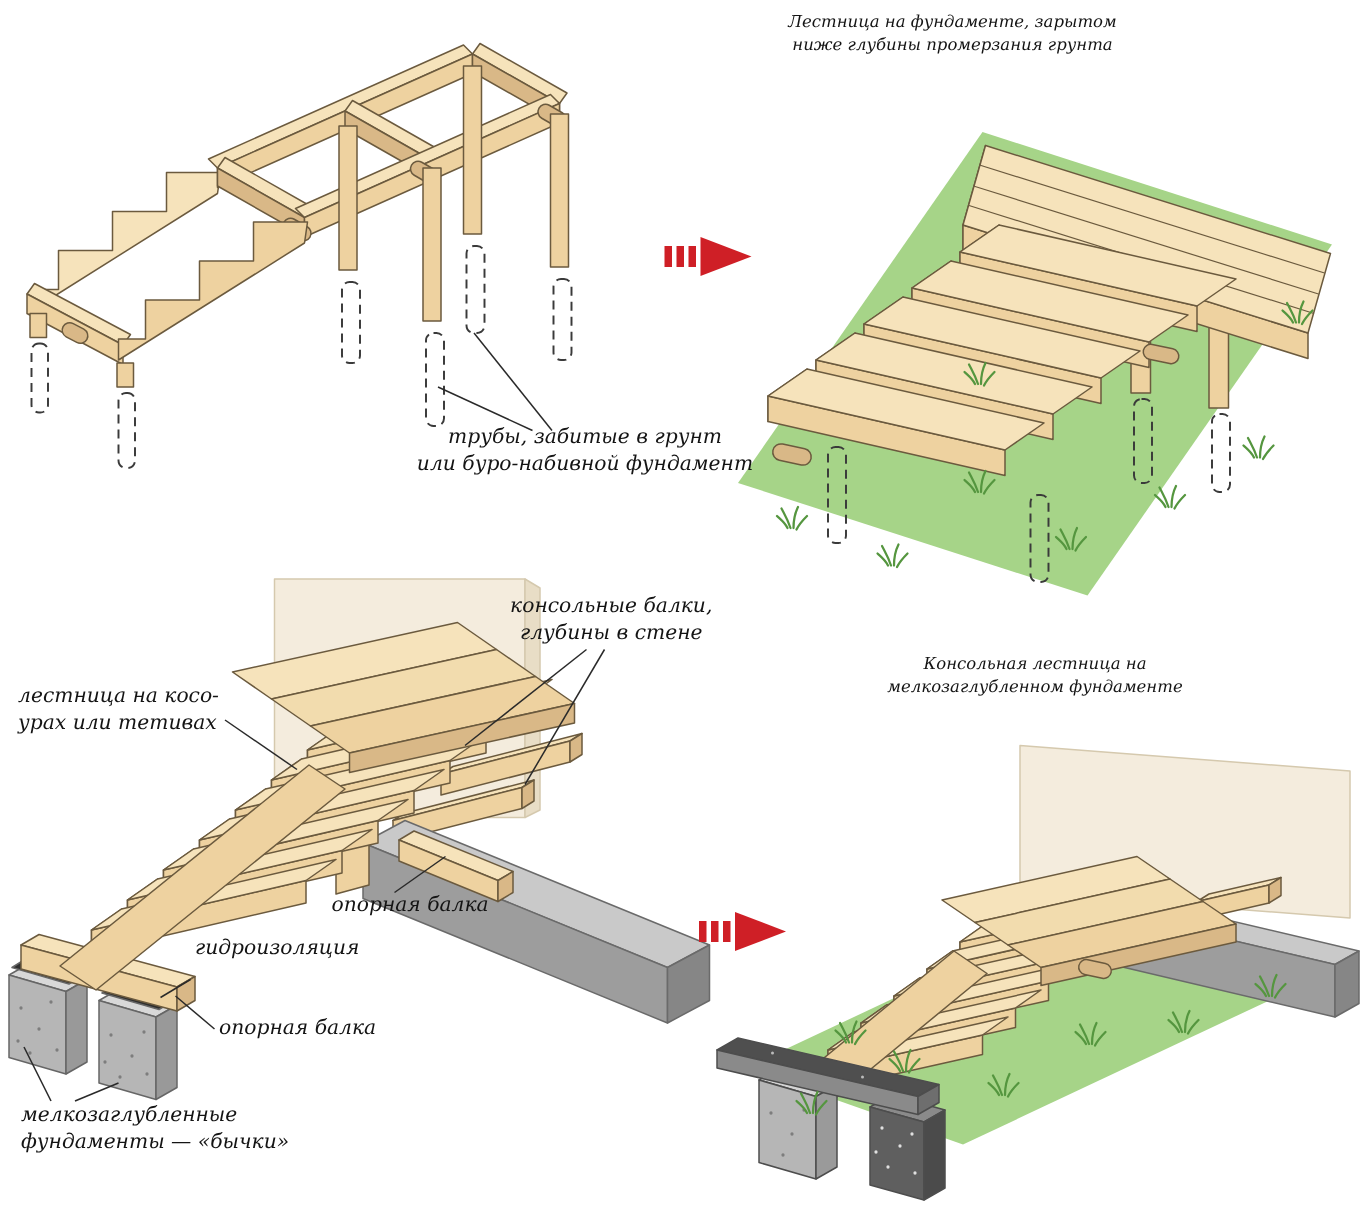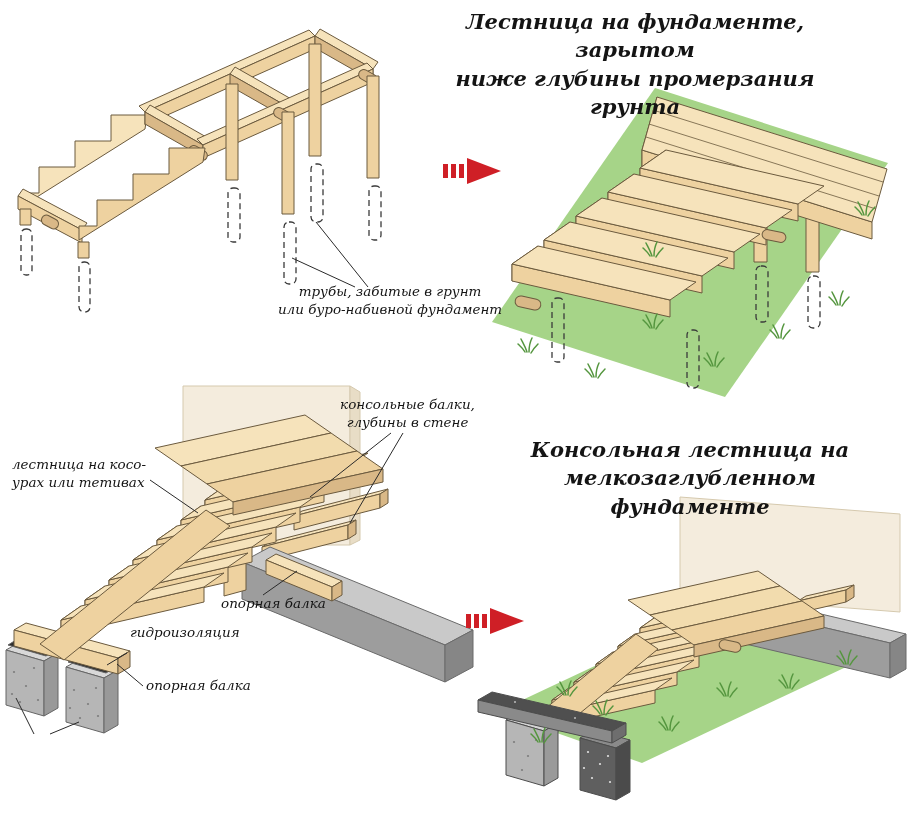--- a/index.html
+++ b/index.html
@@ -2,21 +2,21 @@
 <html><head>
 <meta charset="utf-8">
 <style>
   html,body{margin:0;padding:0;background:#ffffff;}
   #canvas{position:relative;width:910px;height:817px;background:#ffffff;overflow:hidden;
           font-family:"DejaVu Serif",serif;}
   #art{position:absolute;left:0;top:0;}
   .lbl{position:absolute;font:italic 13.5px/1.3 "DejaVu Serif",serif;color:#141414;
        white-space:pre-line;text-align:center;}
   .lbl.left{text-align:left;}
-  .ttl{font-weight:bold;font-style:italic;font-size:21px;line-height:1.35;}
+  .ttl{font-weight:normal;font-style:italic;font-size:11px;line-height:1.35;}
 </style>
 </head>
 <body>
 
 <div id="canvas">
 
 <svg id="art" width="910" height="817" viewBox="0 0 910 817">
   <defs>
     <g id="grass">
       <path d="M0,0 C-2,-6 -4,-9 -6,-13 M2,0 C2,-7 3,-10 5,-14 M-2,0 C-4,-4 -7,-6 -9,-8 M4,1 C6,-3 8,-5 11,-8" stroke="#55963f" fill="none" stroke-width="1.5" stroke-linecap="round"></path>
@@ -332,14 +332,16 @@
 
 <div class="lbl left" style="left:12px;top:456px;width:170px;">лестница на косо-
 урах или тетивах</div>
 
 <div class="lbl left" style="left:221px;top:595px;width:130px;">опорная балка</div>
 
 <div class="lbl left" style="left:130px;top:624px;width:130px;">гидроизоляция</div>
 
 <div class="lbl left" style="left:146px;top:677px;width:130px;">опорная балка</div>
 
+<div class="lbl left" style="left:14px;top:735px;width:215px;">мелкозаглубленные
+фундаменты — «бычки»</div>
 
 </div>
 
 </body></html>

